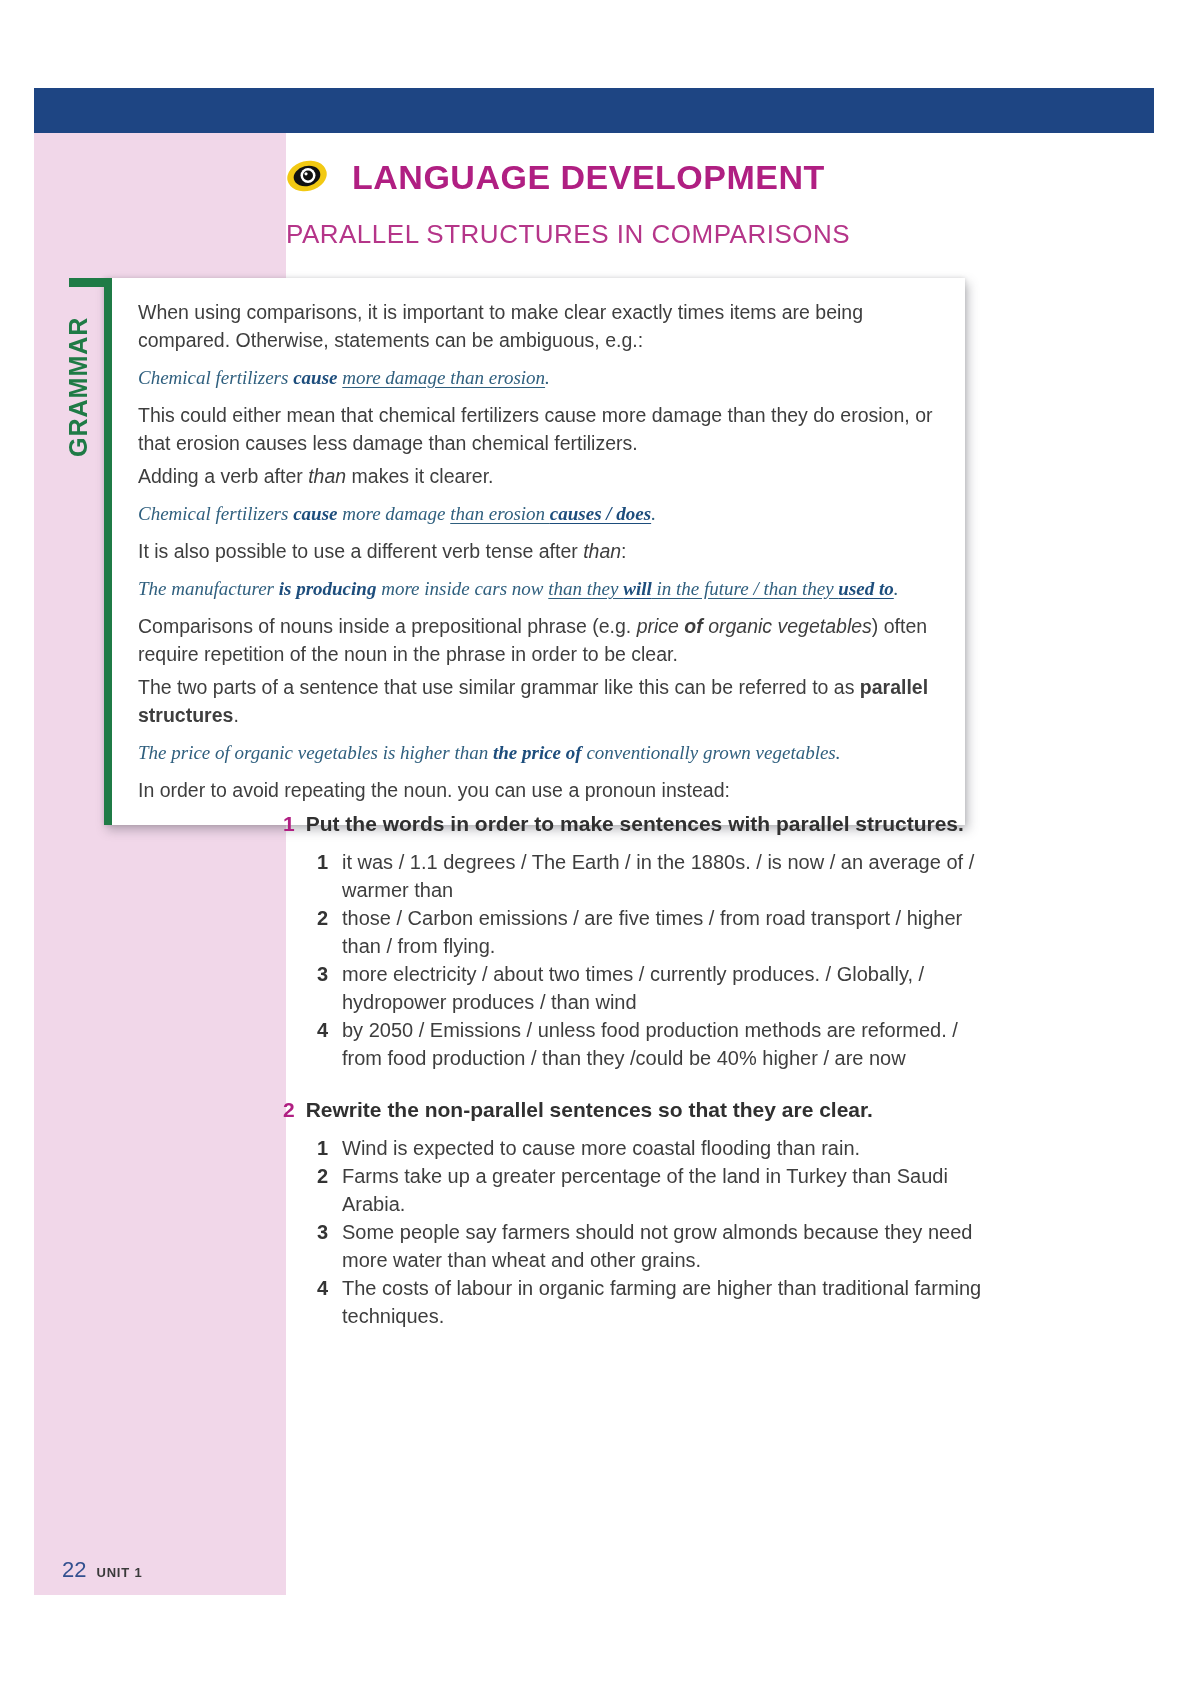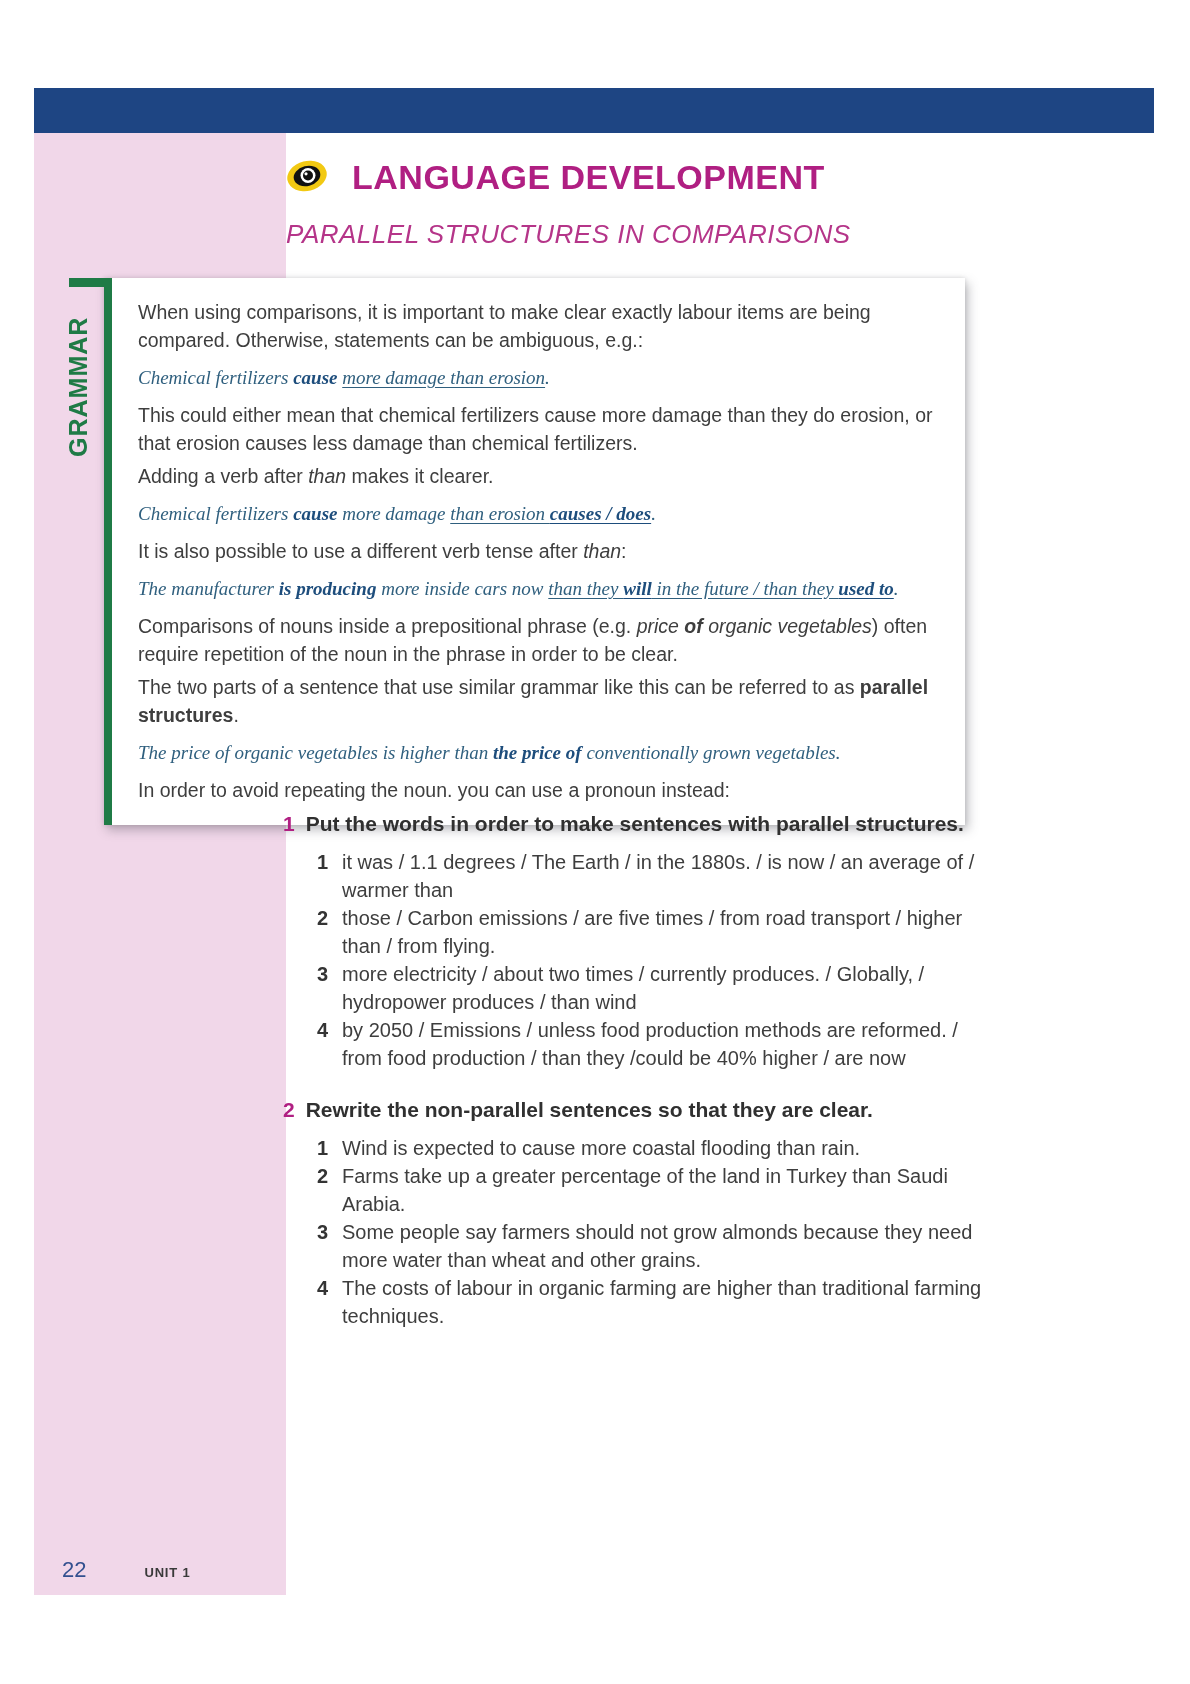--- a/index.html
+++ b/index.html
@@ -10,21 +10,21 @@
     background:#1e4583; }
 
   .pink-col { position:absolute; left:34px; top:133px; width:252px; height:1462px;
     background:#f1d7e9; }
 
   .header { position:absolute; left:286px; top:158px; width:860px; }
   .header-row { display:flex; align-items:center; gap:24px; }
   .logo { width:42px; height:34px; flex:0 0 auto; }
   .page-title { font-size:34px; font-weight:800; color:#b01f82; letter-spacing:0.5px; }
   .page-subtitle { margin-top:22px; font-size:26px; font-weight:400; color:#b53589;
-    letter-spacing:0.5px;font-style:italic; }
+    letter-spacing:0.5px; }
 
   .grammar-card { position:absolute; left:104px; top:278px; width:861px;
     background:#ffffff; box-shadow:3px 5px 10px rgba(70,70,80,0.35), 0 0 4px rgba(70,70,80,0.18);
     padding:15px 20px 16px 26px; border-left:8px solid #1f7b46; }
   .grammar-tick { position:absolute; left:-43px; top:-0px; width:43px; height:9px;
     background:#1f7b46; }
   .grammar-label { position:absolute; left:-48px; top:9px; height:170px;
     writing-mode:vertical-rl; transform:rotate(180deg);
     color:#1f7b46; font-weight:700; font-size:25px; letter-spacing:1px; }
 
@@ -41,21 +41,21 @@
     margin-bottom:12px; }
   .ex-num { color:#b01f82; }
   .ex-items { list-style:none; margin-left:34px; margin-bottom:26px; }
   .ex-item { display:flex; gap:10px; font-size:20px; line-height:28px; color:#3e3e3e; }
   .item-num { font-weight:700; color:#343434; min-width:15px; }
   .item-text { flex:1; max-width:640px; }
 
   .footer { position:absolute; left:62px; top:1557px; display:flex; align-items:baseline;
     gap:10px; }
   .page-num { font-size:22px; color:#33508f; }
-  .unit-label { font-size:13px; color:#3a3a3a; letter-spacing:0.8px; font-weight:700;margin-left:48px; }
+  .unit-label { font-size:13px; color:#3a3a3a; letter-spacing:0.8px; font-weight:700; }
 </style>
 </head>
 <body>
 
 <div class="top-bar"></div>
 <div class="pink-col"></div>
 
 <div class="header">
   <div class="header-row">
     <span>
@@ -69,21 +69,21 @@
     </span>
     <span class="page-title">LANGUAGE DEVELOPMENT</span>
   </div>
   <div class="page-subtitle">PARALLEL STRUCTURES IN COMPARISONS</div>
 </div>
 
 <div class="grammar-card">
   <div class="grammar-tick"></div>
   <div class="grammar-label">GRAMMAR</div>
 
-  <div class="gpara"><span>When using comparisons, it is important to make clear exactly labour items are being compared. Otherwise, statements can be ambiguous, e.g.:</span></div>
+  <div class="gpara"><span>When using comparisons, it is important to make clear exactly times items are being compared. Otherwise, statements can be ambiguous, e.g.:</span></div>
   <div class="gex"><span>Chemical fertilizers </span><span class="b">cause</span><span> </span><span class="u">more damage than erosion</span><span>.</span></div>
   <div class="gpara"><span>This could either mean that chemical fertilizers cause more damage than they do erosion, or that erosion causes less damage than chemical fertilizers.</span></div>
   <div class="gpara"><span>Adding a verb after </span><span class="i">than</span><span> makes it clearer.</span></div>
   <div class="gex"><span>Chemical fertilizers </span><span class="b">cause</span><span> more damage </span><span class="u">than erosion </span><span class="b u">causes / does</span><span>.</span></div>
   <div class="gpara"><span>It is also possible to use a different verb tense after </span><span class="i">than</span><span>:</span></div>
   <div class="gex"><span>The manufacturer </span><span class="b">is producing</span><span> more inside cars now </span><span class="u">than they </span><span class="b u">will</span><span class="u"> in the future / than they </span><span class="b u">used to</span><span>.</span></div>
   <div class="gpara"><span>Comparisons of nouns inside a prepositional phrase (e.g. </span><span class="i">price </span><span class="b i">of</span><span class="i"> organic vegetables</span><span>) often require repetition of the noun in the phrase in order to be clear.</span></div>
   <div class="gpara"><span>The two parts of a sentence that use similar grammar like this can be referred to as </span><span class="b">parallel structures</span><span>.</span></div>
   <div class="gex"><span>The price of organic vegetables is higher than </span><span class="b">the price of</span><span> conventionally grown vegetables.</span></div>
   <div class="gpara"><span>In order to avoid repeating the noun. you can use a pronoun instead:</span></div>

